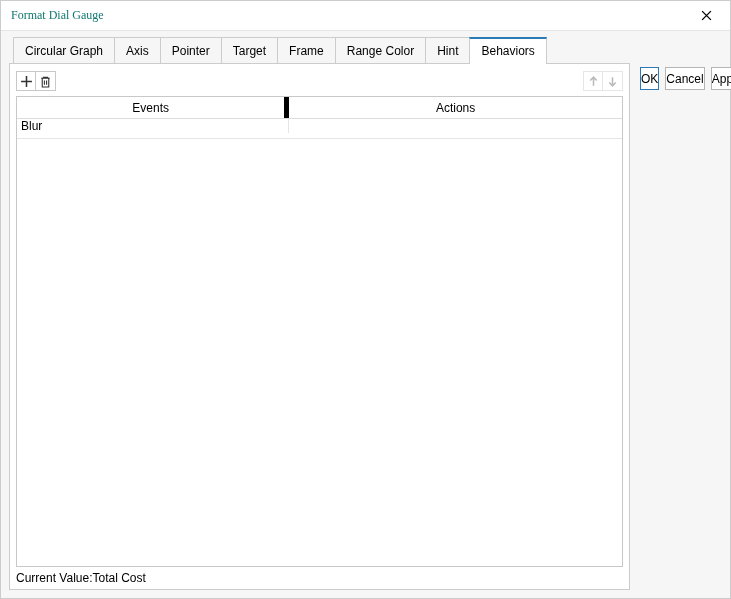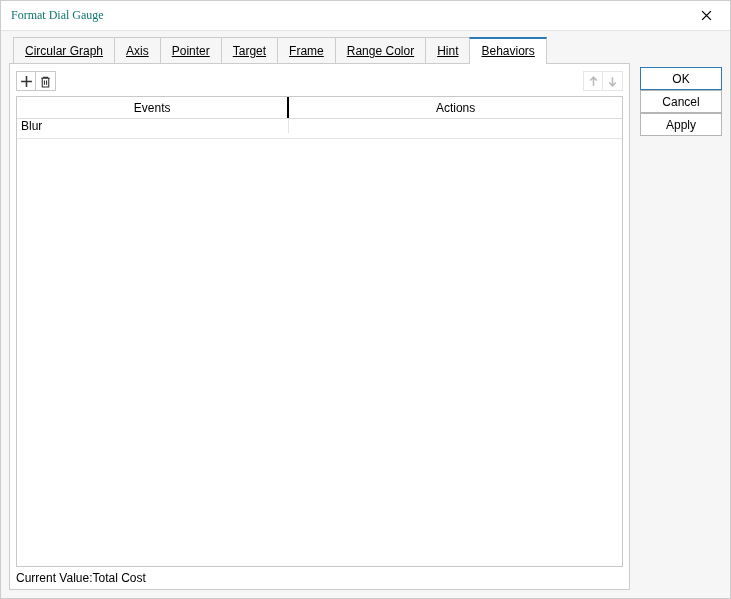--- a/index.html
+++ b/index.html
@@ -56,21 +56,20 @@
     flex-direction: column;
   }
 
   
   .tabs {
     display: flex;
     align-items: flex-end;
     gap: 0;
     padding-left: 4px;
     background: transparent;
-    text-decoration: underline;
   }
   .tab {
     padding: 6px 11px 6px 11px;
     background: #f6f6f6;
     border: 1px solid #ccc;
     border-bottom: none;
     font-size: 12px;
     margin-right: -1px;
     position: relative;
     cursor: pointer;
@@ -135,21 +134,21 @@
     display: flex;
     height: 22px;
     background: #fff;
     border-bottom: 1px solid #dcdcdc;
   }
   .gh {
     display: flex;
     align-items: center;
     justify-content: center;
     font-size: 12px;
-    border-right: 2px solid #000000;
+    border-right: 5px solid #000000;
   }
   .gh:last-child { border-right: none; }
   .gh.events { width: 45%; }
   .gh.actions { width: 55%; }
   .grid-body { flex: 1; overflow: auto; }
   .row {
     display: flex;
     height: 20px;
     border-bottom: 1px solid #e5e5e5;
     font-size: 12px;
@@ -166,21 +165,22 @@
   .cell.actions { width: 55%; }
 
   .status {
     padding: 4px 0 0 0;
     font-size: 12px;
   }
 
   .side-col {
     width: 82px;
     display: flex;
-    flex-direction: column;
+    flex-direction: row;
+    gap: 6px;
     padding-top: 30px;
   }
   .d-btn {
     height: 23px;
     border: 1px solid #b5b5b5;
     background: #fff;
     font-size: 12px;
     display: flex;
     align-items: center;
     justify-content: center;

